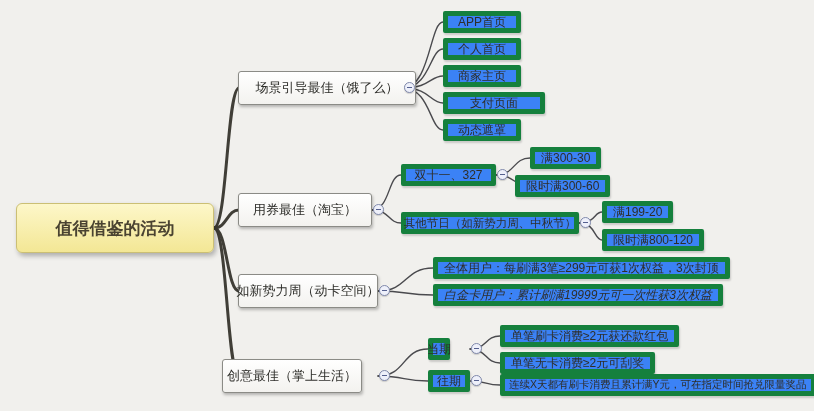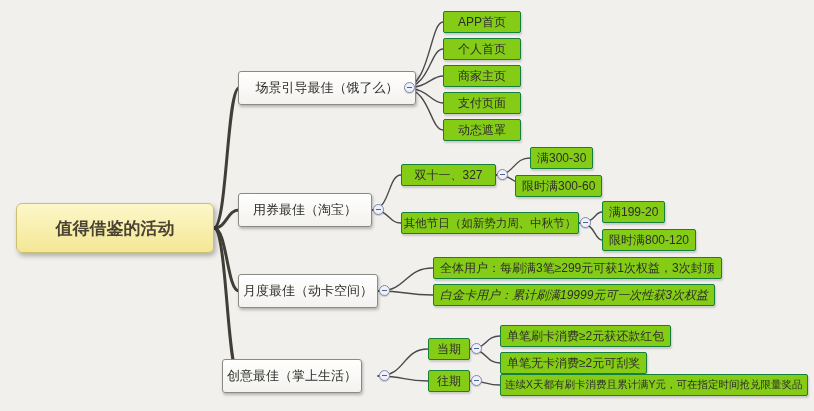--- a/index.html
+++ b/index.html
@@ -5,21 +5,21 @@
   html,body{margin:0;padding:0;}
   body{background:#f1f0ed;font-family:"Liberation Sans","DejaVu Sans",sans-serif;}
   #canvas{position:relative;width:814px;height:411px;background:#f1f0ed;overflow:hidden;}
   svg.wires{position:absolute;left:0;top:0;pointer-events:none;}
   .node{position:absolute;box-sizing:border-box;display:flex;align-items:center;white-space:nowrap;color:#2e2e2a;}
   .root{width:198px;height:50px;justify-content:center;font-size:17px;font-weight:bold;color:#4a4331;
         background:linear-gradient(#fdf7c9,#f3e795);border:1px solid #cbbf74;border-radius:6px;
         box-shadow:2px 3px 5px rgba(0,0,0,.28);}
   .branch{height:34px;justify-content:center;font-size:13px;background:linear-gradient(#ffffff,#f3f2ef);
         border:1px solid #8b8b86;border-radius:3px;box-shadow:1px 2px 3px rgba(0,0,0,.25);}
-  .leaf{height:22px;padding:0 6px;font-size:12px;background:#84cc16;border:1px solid #15803d;
+  .leaf{height:22px;padding:0 6px;font-size:12px;background:#3b82f6;border:5px solid #15803d;
         border-radius:2px;box-shadow:1px 2px 2px rgba(0,0,0,.16);justify-content:center;}
   .fs115{font-size:11.5px;padding:0 8px;}
   .fs105{font-size:10.5px;padding:0 4px;}
   .collapse{position:absolute;width:11px;height:11px;border-radius:50%;background:#eef0fa;
         border:1px solid #8089ab;box-sizing:border-box;display:flex;align-items:center;justify-content:center;
         box-shadow:0 1px 1px rgba(0,0,0,.15);}
   .collapse::after{content:"";display:block;width:5px;height:1px;background:#55608f;}
 </style>
 </head>
 <body>
@@ -57,37 +57,37 @@
       <path d="M 470 381 C 487 381 485 385 500 385"></path>
     </g>
   </svg>
 
   <div class="node root" style="left:16px;top:203px;">值得借鉴的活动</div>
 
   <div class="node branch" style="left:238px;top:71px;width:178px;">场景引导最佳（饿了么）</div>
   <div class="node leaf" style="left:443px;top:11px;width:78px;">APP首页</div>
   <div class="node leaf" style="left:443px;top:38px;width:78px;">个人首页</div>
   <div class="node leaf" style="left:443px;top:65px;width:78px;">商家主页</div>
-  <div class="node leaf" style="left:443px;top:92px;width:78px;font-family:Liberation Serif, serif;">支付页面</div>
+  <div class="node leaf" style="left:443px;top:92px;width:102px;font-family:Liberation Serif, serif;">支付页面</div>
   <div class="node leaf" style="left:443px;top:119px;width:78px;">动态遮罩</div>
 
   <div class="node branch" style="left:238px;top:193px;width:134px;">用券最佳（淘宝）</div>
   <div class="node leaf" style="left:401px;top:164px;width:95px;">双十一、327</div>
   <div class="node leaf" style="left:530px;top:147px;">满300-30</div>
   <div class="node leaf" style="left:515px;top:175px;">限时满300-60</div>
   <div class="node leaf fs115" style="left:401px;top:212px;width:178px;">其他节日（如新势力周、中秋节）</div>
   <div class="node leaf" style="left:602px;top:201px;">满199-20</div>
   <div class="node leaf" style="left:602px;top:229px;">限时满800-120</div>
 
-  <div class="node branch" style="left:238px;top:274px;width:140px;">月度最佳（动卡空间）</div>
+  <div class="node branch" style="left:238px;top:274px;width:140px;">如新势力周（动卡空间）</div>
   <div class="node leaf" style="left:433px;top:257px;">全体用户：每刷满3笔≥299元可获1次权益，3次封顶</div>
   <div class="node leaf" style="left:433px;top:284px;font-style:italic;">白金卡用户：累计刷满19999元可一次性获3次权益</div>
 
   <div class="node branch" style="left:222px;top:359px;width:140px;text-align:center;">创意最佳（掌上生活）</div>
-  <div class="node leaf" style="left:428px;top:338px;width:42px;">当期</div>
+  <div class="node leaf" style="left:428px;top:338px;width:22px;">当期</div>
   <div class="node leaf" style="left:500px;top:325px;">单笔刷卡消费≥2元获还款红包</div>
   <div class="node leaf" style="left:500px;top:352px;">单笔无卡消费≥2元可刮奖</div>
   <div class="node leaf" style="left:428px;top:370px;width:42px;">往期</div>
   <div class="node leaf fs105" style="left:500px;top:374px;">连续X天都有刷卡消费且累计满Y元，可在指定时间抢兑限量奖品</div>
 
   <div class="collapse" style="left:404px;top:82px;"></div>
   <div class="collapse" style="left:373px;top:204px;"></div>
   <div class="collapse" style="left:497px;top:169px;"></div>
   <div class="collapse" style="left:580px;top:217px;"></div>
   <div class="collapse" style="left:379px;top:285px;"></div>

